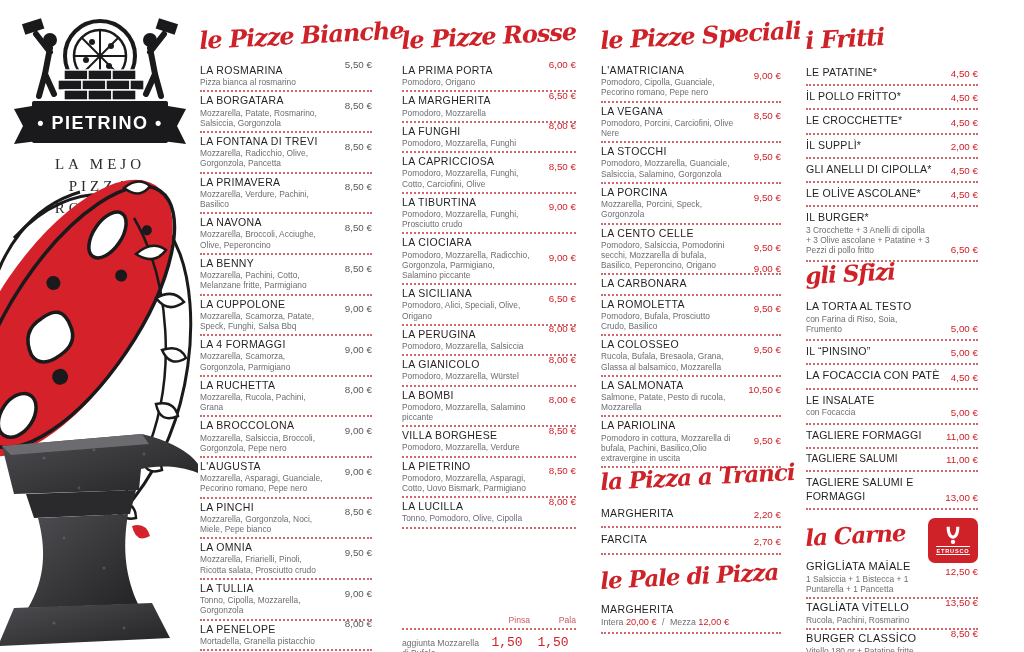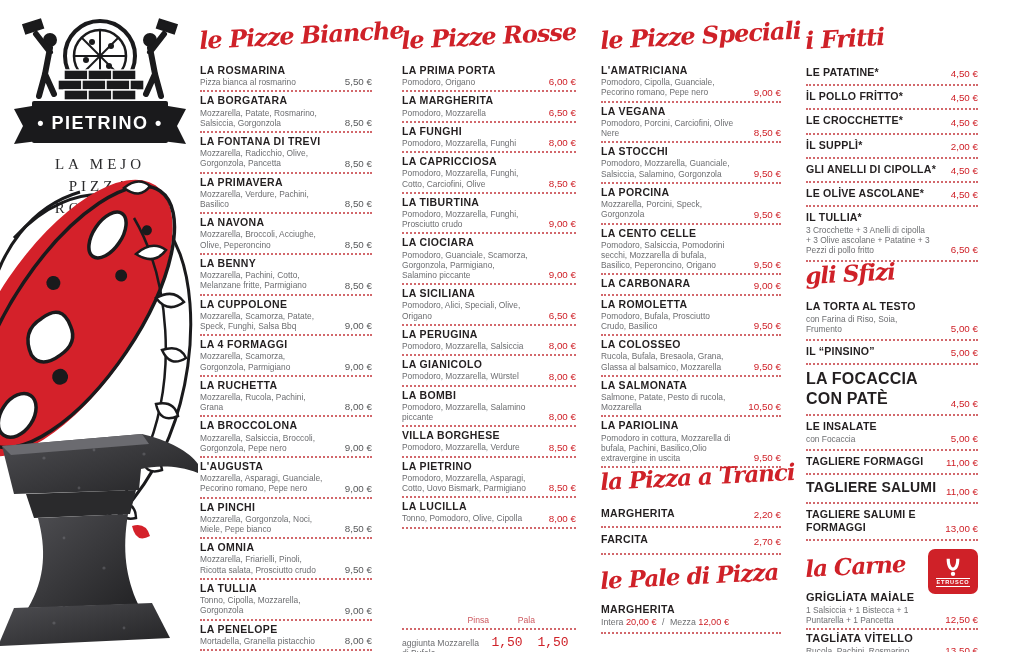--- a/index.html
+++ b/index.html
@@ -33,52 +33,52 @@
   h2.sub { font-size: 23px; }
 
   
   .item {
     position: relative;
     padding: 2px 0 3px 0;
     border-bottom: 2px dotted rgba(195, 52, 58, 0.75);
   }
   .iname {
     font-size: 10.5px;
-    font-weight: 700;
+    font-weight: 400;
     letter-spacing: .35px;
     line-height: 1.25;
     color: #231f20;
     padding-right: 34px;
   }
   .idesc {
     font-size: 8.4px;
     color: #6d6e71;
     line-height: 1.22;
     padding-right: 46px;
   }
   .iprice {
     position: absolute;
-    right: 0; bottom: 3px;
+    right: 0; bottom: 20px;
     font-size: 9.8px;
     color: #cf2128;
     white-space: nowrap;
   }
   .gray-prices .iprice { color: #58595b; }
 
   .spacer-sub { margin-top: 14px; }
 
   
   .pale-line { font-size: 8.8px; color: #6d6e71; line-height: 1.4; }
   .pale-line .pprice { color: #cf2128; font-size: 9.2px; }
   .pale-line .psep { margin: 0 3px; }
 
   
   .addon-table { margin-top: 86px; font-size: 8.6px; }
   .addon-head {
-    display: flex; justify-content: center;
+    display: flex; justify-content: flex-end;
     color: #cd5a60; padding-bottom: 3px;
     border-bottom: 2px dotted rgba(195,52,58,.75);
   }
   .addon-head span { width: 46px; text-align: right; }
   .addon-row {
     display: flex; align-items: baseline;
     padding: 5px 0 4px 0;
     border-bottom: 2px dotted rgba(195,52,58,.75);
   }
   .addon-row .alabel { flex: 1; color: #6d6e71; }
@@ -367,21 +367,21 @@
       </div>
 
       <div class="item">
         <div class="iname">LA TIBURTINA</div>
         <div class="idesc">Pomodoro, Mozzarella, Funghi, Prosciutto crudo</div>
         <div class="iprice">9,00 €</div>
       </div>
 
       <div class="item">
         <div class="iname">LA CIOCIARA</div>
-        <div class="idesc">Pomodoro, Guanciale, Scamorza, Gorgonzola, Parmigiano, Salamino piccante</div>
+        <div class="idesc">Pomodoro, Mozzarella, Radicchio, Gorgonzola, Parmigiano, Salamino piccante</div>
         <div class="iprice">9,00 €</div>
       </div>
 
       <div class="item">
         <div class="iname">LA SICILIANA</div>
         <div class="idesc">Pomodoro, Alici, Speciali, Olive, Origano</div>
         <div class="iprice">6,50 €</div>
       </div>
 
       <div class="item">
@@ -566,21 +566,21 @@
         <div class="iprice" style="bottom:5px">4,50 €</div>
       </div>
 
       <div class="item" style="padding:4px 0 5px">
         <div class="iname" style="font-size:10.6px;letter-spacing:.2px">LE OLİVE ASCOLANE*</div>
 
         <div class="iprice" style="bottom:5px">4,50 €</div>
       </div>
 
       <div class="item" style="padding:4px 0 5px">
-        <div class="iname" style="font-size:10.6px;letter-spacing:.2px">IL TULLIA*</div>
+        <div class="iname" style="font-size:10.6px;letter-spacing:.2px">IL BURGER*</div>
         <div class="idesc">3 Crocchette + 3 Anelli di cipolla + 3 Olive ascolane  + Patatine + 3 Pezzi di pollo fritto</div>
         <div class="iprice" style="bottom:5px">6,50 €</div>
       </div>
     </div>
 
   <h2 class="script sub spacer-sub">gli Sfizi</h2>
   <div>
 
       <div class="item" style="padding:4px 0 5px">
         <div class="iname" style="font-size:10.6px;letter-spacing:.2px">LA TORTA AL TESTO</div>
@@ -588,39 +588,39 @@
         <div class="iprice" style="bottom:5px">5,00 €</div>
       </div>
 
       <div class="item" style="padding:4px 0 5px">
         <div class="iname" style="font-size:10.6px;letter-spacing:.2px">IL “PINSINO”</div>
 
         <div class="iprice" style="bottom:5px">5,00 €</div>
       </div>
 
       <div class="item" style="padding:4px 0 5px">
-        <div class="iname" style="font-size:16px;letter-spacing:.2px">LA FOCACCIA CON PATÈ</div>
+        <div class="iname" style="font-size:11px;letter-spacing:.2px">LA FOCACCIA CON PATÈ</div>
 
         <div class="iprice" style="bottom:5px">4,50 €</div>
       </div>
 
       <div class="item" style="padding:4px 0 5px">
         <div class="iname" style="font-size:10.6px;letter-spacing:.2px">LE INSALATE</div>
         <div class="idesc">con Focaccia</div>
         <div class="iprice" style="bottom:5px">5,00 €</div>
       </div>
 
       <div class="item" style="padding:4px 0 5px">
         <div class="iname" style="font-size:10.6px;letter-spacing:.2px">TAGLIERE FORMAGGI</div>
 
         <div class="iprice" style="bottom:5px">11,00 €</div>
       </div>
 
       <div class="item" style="padding:4px 0 5px">
-        <div class="iname" style="font-size:14px;letter-spacing:.2px">TAGLIERE SALUMI</div>
+        <div class="iname" style="font-size:10px;letter-spacing:.2px">TAGLIERE SALUMI</div>
 
         <div class="iprice" style="bottom:5px">11,00 €</div>
       </div>
 
       <div class="item" style="padding:4px 0 5px">
         <div class="iname" style="font-size:10.6px;letter-spacing:.2px">TAGLIERE SALUMI E FORMAGGI</div>
 
         <div class="iprice" style="bottom:5px">13,00 €</div>
       </div>
     </div>

